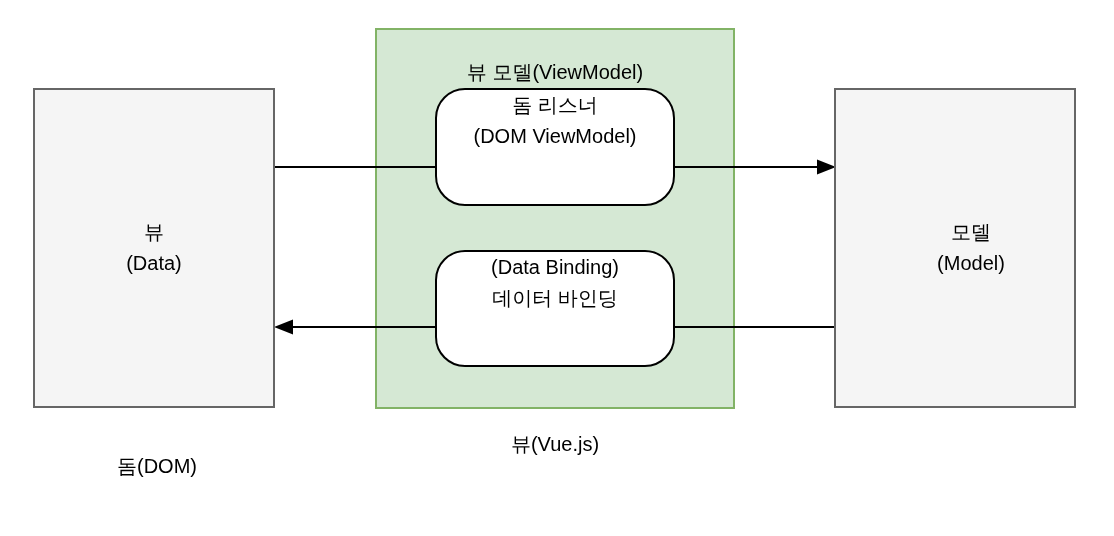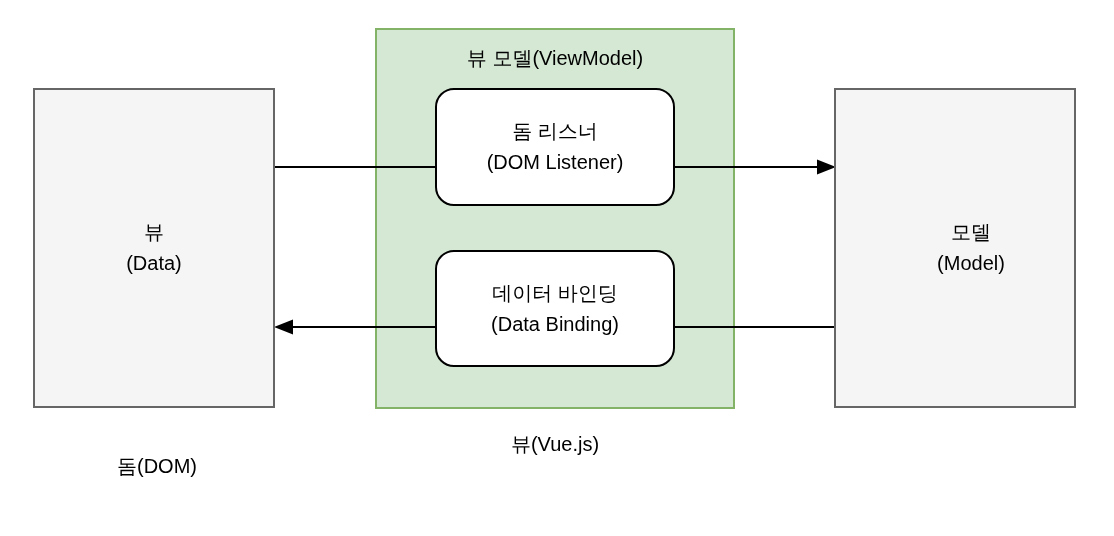--- a/index.html
+++ b/index.html
@@ -21,21 +21,21 @@
   
   .viewmodel-box {
     left: 375px; top: 28px;
     width: 360px; height: 381px;
     background: var(--green-fill, #d5e8d4);
     border: 2px solid var(--green-border, #82b366);
     box-sizing: border-box;
     z-index: 1;
   }
   .viewmodel-title {
-    left: 375px; top: 44px;
+    left: 375px; top: 58px;
     width: 360px;
     text-align: center;
     font-size: 20px;
     line-height: 28px;
     z-index: 4;
   }
 
   
   .gray-box {
     width: 242px; height: 320px;
@@ -54,27 +54,26 @@
   }
   .view-box  { left: 33px; }
   .model-box { left: 834px; padding-left: 32px; }
 
   
   .round-node {
     left: 435px;
     width: 240px; height: 118px;
     background: var(--node-fill, #ffffff);
     border: 2.5px solid var(--node-border, #000000);
-    border-radius: 19px;
+    border-radius: 30px;
     box-sizing: border-box;
     z-index: 3;
     display: flex;
     flex-direction: column;
     align-items: center;
-    justify-content: center;
     text-align: center;
     font-size: 20px;
     line-height: 31px;
   }
   .dom-listener-node { top: 88px; }
   .data-binding-node { top: 250px; height: 117px; }
 
   
   .arrows {
     left: 0; top: 0;
@@ -120,24 +119,24 @@
     <div data-bind="nodes.view.line2">(Data)</div>
   </div>
 
   <div class="abs gray-box model-box">
     <div data-bind="nodes.model.line1">모델</div>
     <div data-bind="nodes.model.line2">(Model)</div>
   </div>
 
   <div class="abs round-node dom-listener-node">
     <div data-bind="nodes.dom_listener.line1">돔 리스너</div>
-    <div data-bind="nodes.dom_listener.line2">(DOM Listener)</div>
+    <div data-bind="nodes.dom_listener.line2">(DOM ViewModel)</div>
   </div>
 
   <div class="abs round-node data-binding-node">
+    <div data-bind="nodes.data_binding.line2">(Data Binding)</div>
     <div data-bind="nodes.data_binding.line1">데이터 바인딩</div>
-    <div data-bind="nodes.data_binding.line2">(Data Binding)</div>
   </div>
 
   <div class="abs caption caption-dom" data-bind="captions.dom">돔(DOM)</div>
   <div class="abs caption caption-vue" data-bind="captions.vue">뷰(Vue.js)</div>
 
 </div>
 
 </body></html>

